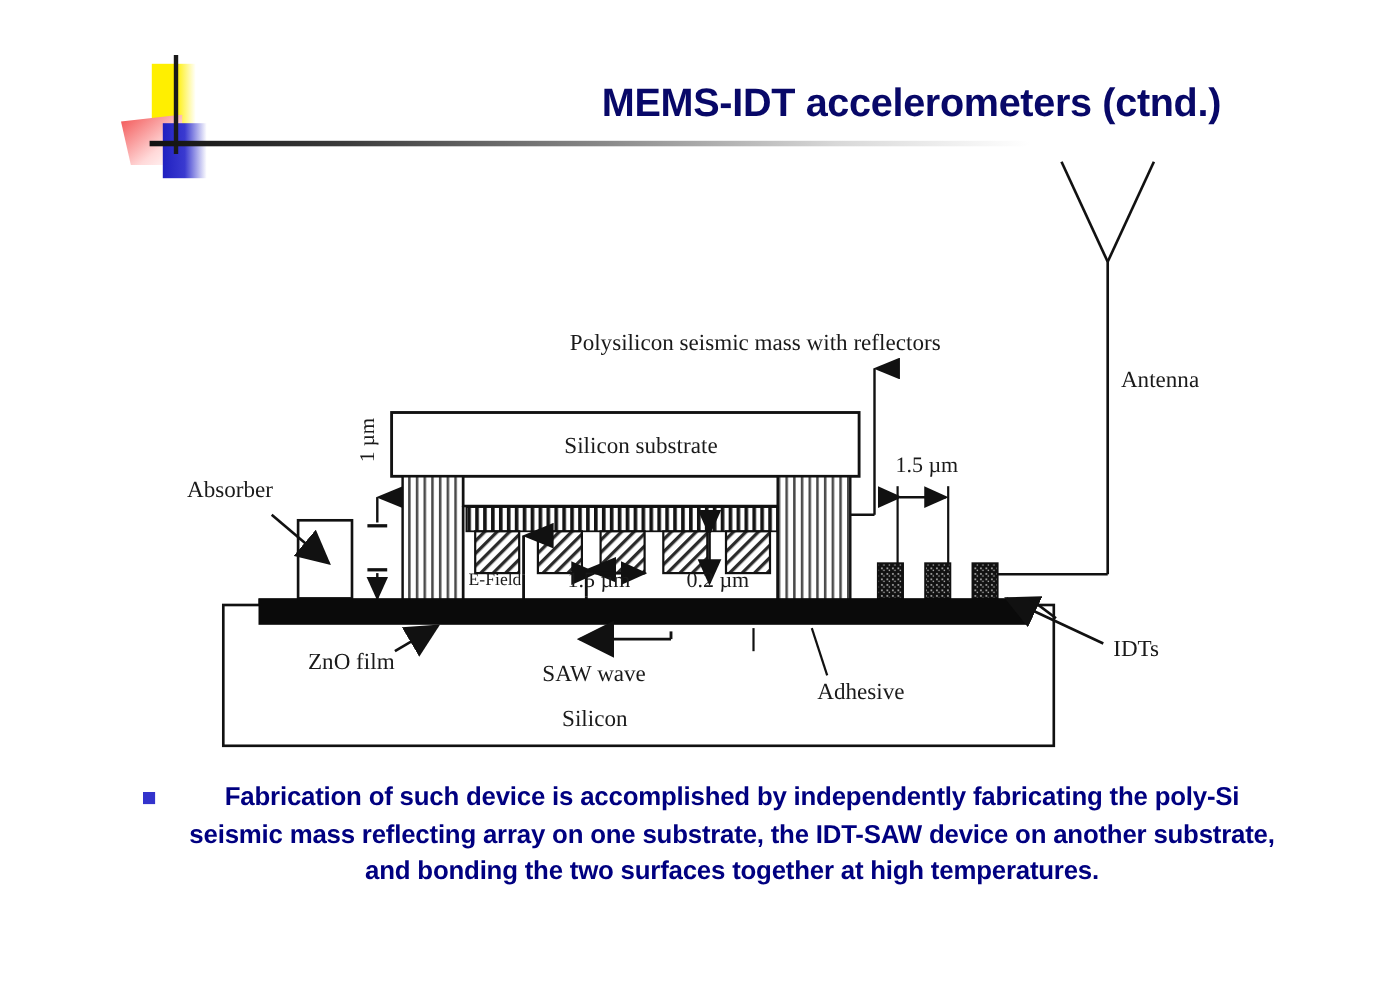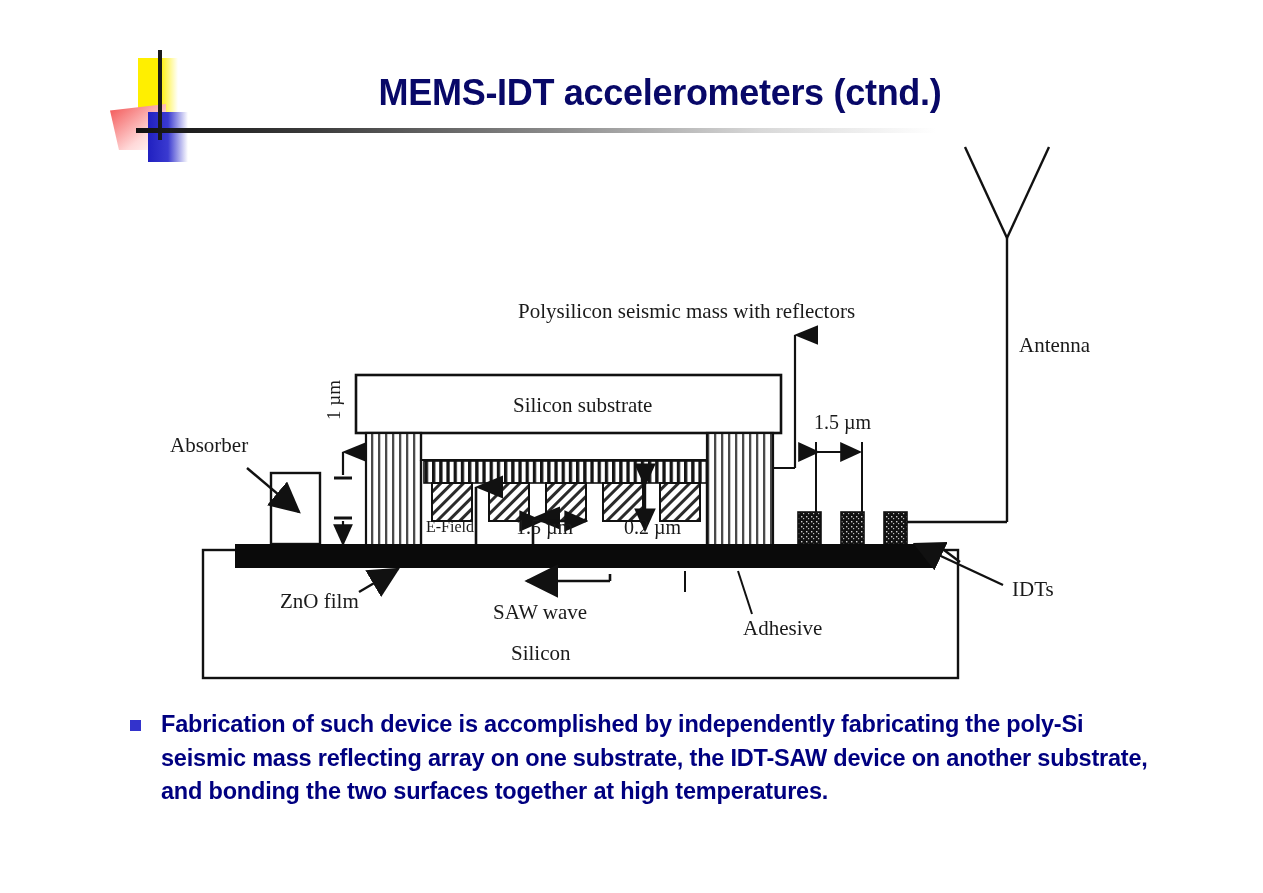--- a/index.html
+++ b/index.html
@@ -16,31 +16,31 @@
      background:linear-gradient(to bottom right,#f25050 0%,#ffd9d9 65%,#ffffff 100%);
      clip-path:polygon(0% 14%,100% 0%,100% 100%,16% 100%);}
   #deco-blue{position:absolute;left:38px;top:62px;width:40px;height:50px;
      background:linear-gradient(to right,#2020c0 0%,#3a3ad0 50%,#ffffff 100%);}
   #deco-vline{position:absolute;left:48px;top:0px;width:4px;height:90px;background:#1a1a1a;}
 
   #title-rule{position:absolute;left:136px;top:128px;width:800px;height:5px;
      background:linear-gradient(to right,#111111 0%,#3b3b3b 22%,#8a8a8a 52%,#d8d8d8 78%,#ffffff 100%);}
 
   #page-title{position:absolute;left:210px;top:72px;width:900px;
-     text-align:center;color:#080868;font-size:36px;font-weight:bold;
+     text-align:right;color:#080868;font-size:36px;font-weight:bold;
      letter-spacing:-0.3px;white-space:nowrap;}
 
   
   #figure{position:absolute;left:0;top:130px;width:1263px;height:575px;}
   #figure svg{display:block;}
 
   .fig-label{font-family:"Liberation Serif",serif;fill:#1a1a1a;}
 
   
-  #bullet-block{position:absolute;left:130px;top:708px;width:1040px;}
+  #bullet-block{position:absolute;left:130px;top:708px;width:1040px;text-align:center;}
   #bullet-row{display:flex;align-items:flex-start;}
   #bullet-marker{width:11px;height:11px;background:#3333cc;margin-top:12px;
      margin-right:20px;flex:0 0 auto;}
   #bullet-text{color:#000080;font-size:23.5px;font-weight:bold;line-height:1.43;
      letter-spacing:-0.2px;}
 </style>
 </head>
 <body>
 
 <div id="title-bar">

